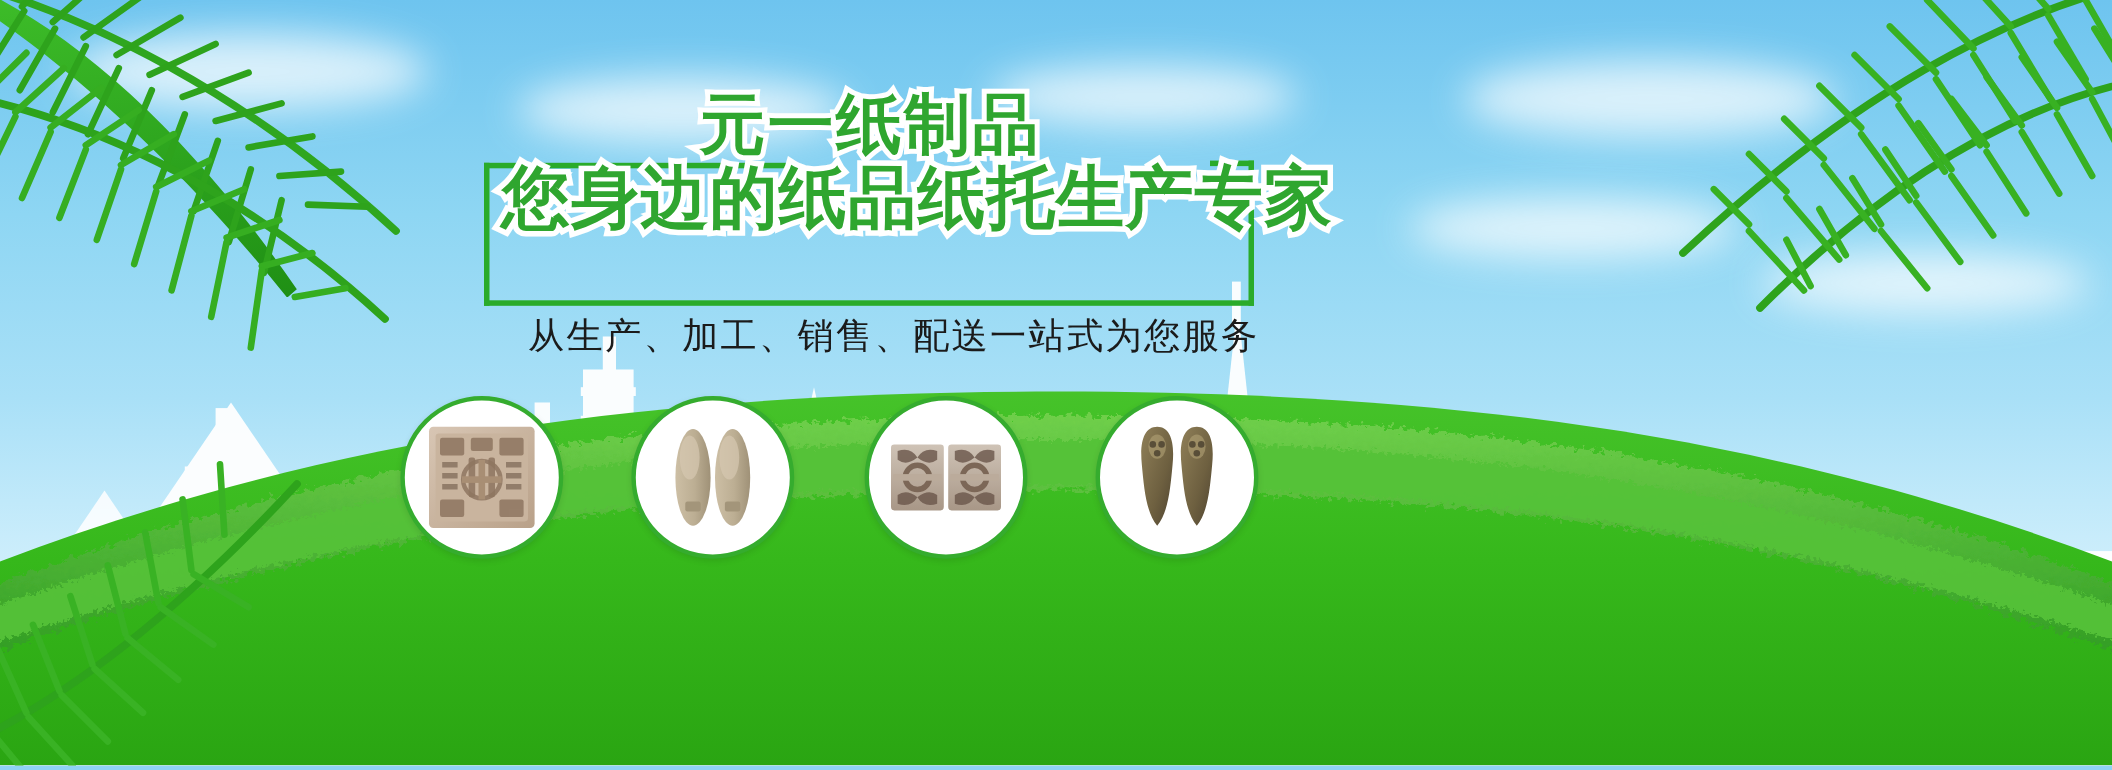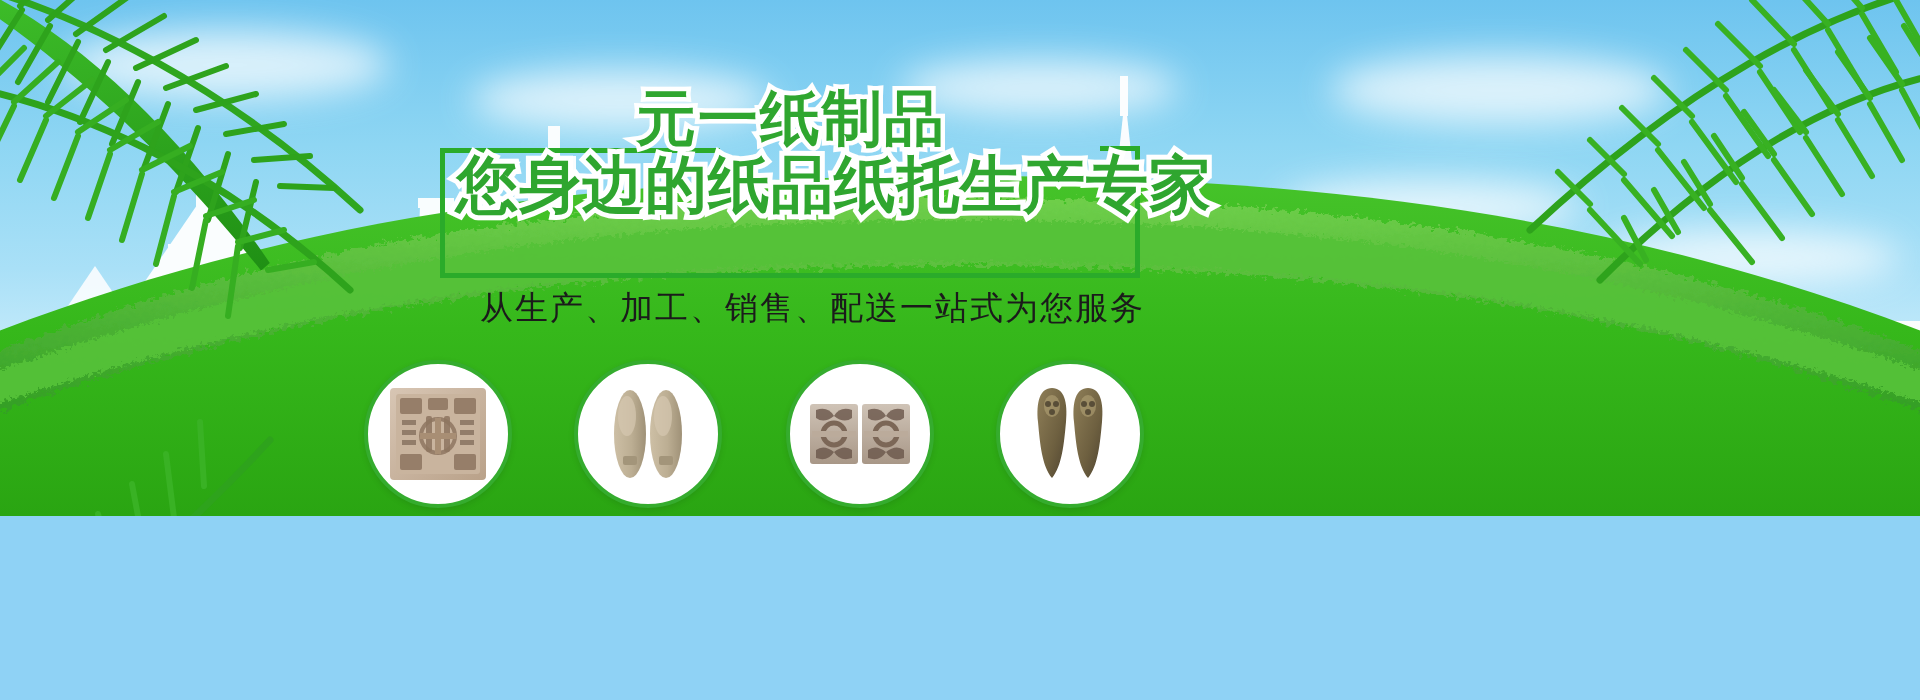--- a/index.html
+++ b/index.html
@@ -1,20 +1,20 @@
 <!DOCTYPE html>
 <html><head>
 <meta charset="utf-8">
 <style>
   * { margin:0; padding:0; box-sizing:border-box; }
   html,body { width:1920px; height:700px; overflow:hidden; }
   body { font-family:"Liberation Sans","DejaVu Sans",sans-serif; background:#8fd2f5; }
 
-  #banner{ position:relative; width:1920px; height:516px; overflow:hidden;
-           background:linear-gradient(180deg,#6ec4ef 0%,#8ed6f3 28%,#a9e0f7 52%,#c8ecfb 70%,#dff4fd 86%,#eef9fe 100%); }
+  #banner{ position:relative; width:1920px; height:696px; overflow:hidden;
+           background:linear-gradient(180deg,#6ec4ef 0%,#8ed6f3 28%,#a9e0f7 52%,#c8ecfb 70%,#dff4fd 86%,#eef9fe 100%);font-family:Liberation Mono, monospace; }
 
   
   .cloudlayer{ position:absolute; inset:0; pointer-events:none; }
   .cl{ position:absolute; background:#ffffff; border-radius:50%; filter:blur(18px); opacity:.72; }
   .cl2{ filter:blur(26px); opacity:.5; }
 
   
   .skyline{ position:absolute; left:0; bottom:110px; width:1920px; height:430px; }
 
   

